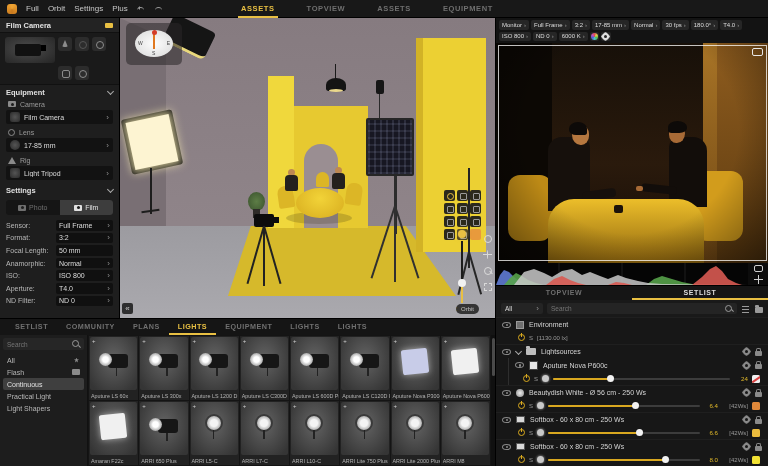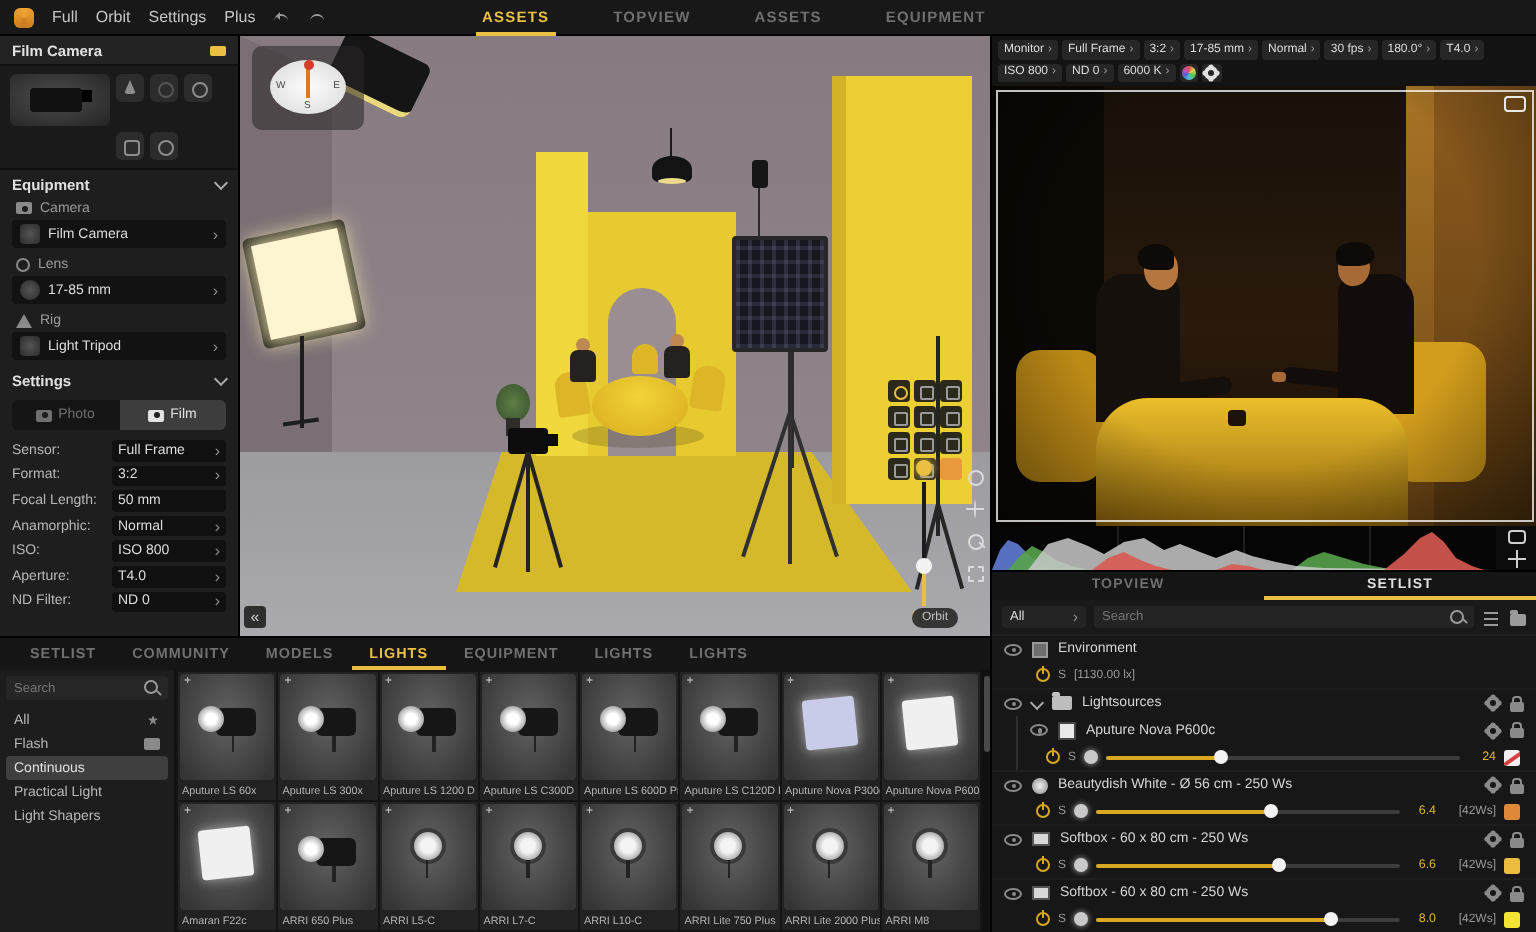--- a/index.html
+++ b/index.html
@@ -635,21 +635,21 @@
         <span class="swatch" style="background: rgb(242, 226, 52);"></span>
       </div>
 
     </div>
   </div>
 
   <div class="bottom-panel">
     <div class="bp-tabs">
       <div class="bp-tab">SETLIST</div>
       <div class="bp-tab">COMMUNITY</div>
-      <div class="bp-tab">MODELS</div>
+      <div class="bp-tab">PLANS</div>
       <div class="bp-tab active">LIGHTS</div>
       <div class="bp-tab">EQUIPMENT</div>
       <div class="bp-tab">LIGHTS</div>
       <div class="bp-tab">LIGHTS</div>
     </div>
     <div class="bp-body">
       <div class="bp-side">
         <div class="bp-search">
           <input placeholder="Search" style="">
           <span class="i-mag"></span>

